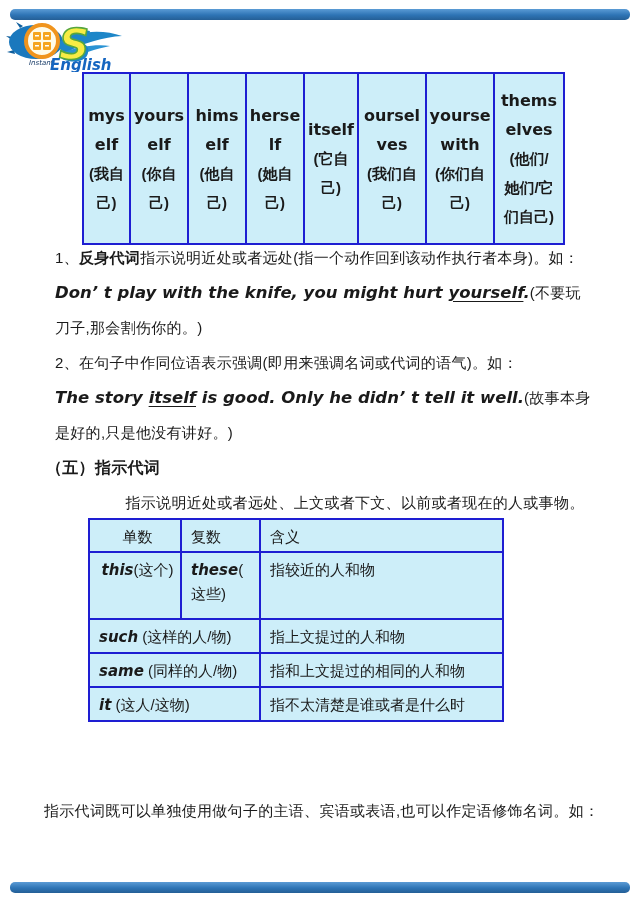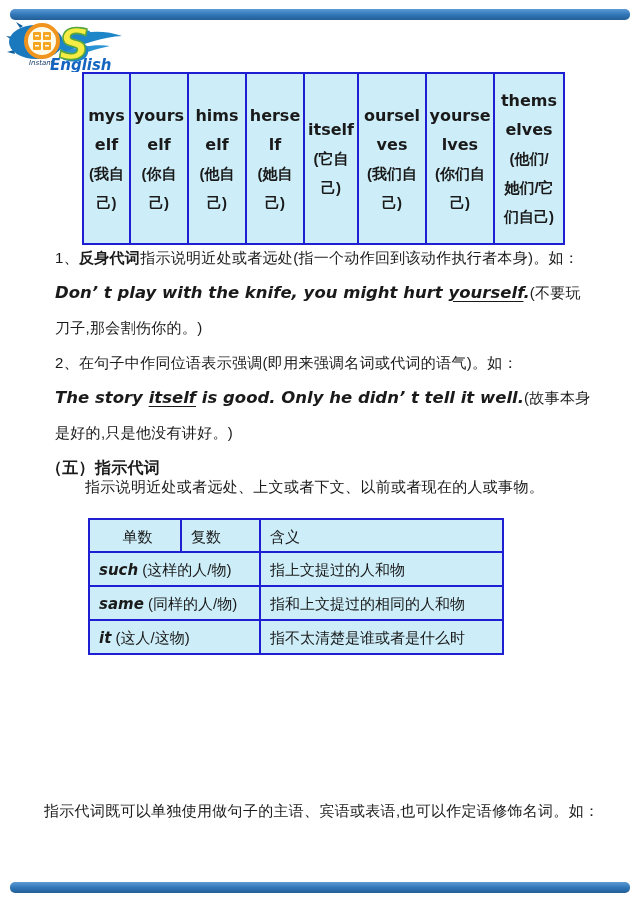--- a/index.html
+++ b/index.html
@@ -30,21 +30,21 @@
   .tblock{position:absolute;left:55px;width:540px;font-size:15px;line-height:35px;letter-spacing:.3px;}
   .nowrap{white-space:nowrap;}
   .b{font-weight:bold;}
   .eng{font-weight:bold;font-style:italic;font-size:16.5px;font-family:"DejaVu Sans",sans-serif;letter-spacing:0;}
   .u{text-decoration:underline;text-underline-offset:3px;}
   #point-1{top:240px;}
   #example-1{top:275px;}
   #point-2{top:345px;}
   #example-2{top:380px;}
   #heading-5{top:450px;left:46px;font-weight:bold;font-size:16px;}
-  #intro-5{top:469px;padding-left:30px;}
+  #intro-5{top:485px;padding-left:30px;text-align:center;}
   #footer-line{top:793px;left:44px;width:556px;}
 
   
   #demonstrative-table{left:88px;top:518px;font-size:15px;}
   #demonstrative-table td{vertical-align:top;text-align:left;padding:5px 4px 2px 9px;line-height:24px;}
   #demonstrative-table .c1{width:77px;text-align:center;}
   #demonstrative-table .c2{width:64px;}
   #demonstrative-table .c3{width:228px;}
   #demonstrative-table .hrow td{height:24px;}
   #demonstrative-table .tall td{height:58px;}
@@ -127,21 +127,21 @@
         <div>己)</div>
       </td>
       <td style="width:62px">
         <div class="en">oursel</div>
         <div class="en">ves</div>
         <div>(我们自</div>
         <div>己)</div>
       </td>
       <td style="width:62px">
         <div class="en">yourse</div>
-        <div class="en">lves</div>
+        <div class="en">with</div>
         <div>(你们自</div>
         <div>己)</div>
       </td>
       <td style="width:64px">
         <div class="en">thems</div>
         <div class="en">elves</div>
         <div>(他们/</div>
         <div>她们/它</div>
         <div>们自己)</div>
       </td>
@@ -169,20 +169,25 @@
 
   <div class="tblock nowrap" id="intro-5">指示说明近处或者远处、上文或者下文、以前或者现在的人或事物。</div>
 
   <table class="gram-table" id="demonstrative-table">
     <tbody>
         <tr class="hrow">
       <td class="c1">单数</td>
       <td class="c2">复数</td>
       <td class="c3">含义</td>
     </tr>
+    <tr class="tall">
+      <td class="c1"><span class="w">this</span><span>(这个)</span></td>
+      <td class="c2"><span class="w">these</span><span>( 这些)</span></td>
+      <td class="c3">指较近的人和物</td>
+    </tr>
     <tr class="short">
       <td colspan="2"><span class="w">such</span><span> (这样的人/物)</span></td>
       <td class="c3">指上文提过的人和物</td>
     </tr>
     <tr class="short">
       <td colspan="2"><span class="w">same</span><span> (同样的人/物)</span></td>
       <td class="c3">指和上文提过的相同的人和物</td>
     </tr>
     <tr class="short">
       <td colspan="2"><span class="w">it</span><span> (这人/这物)</span></td>

